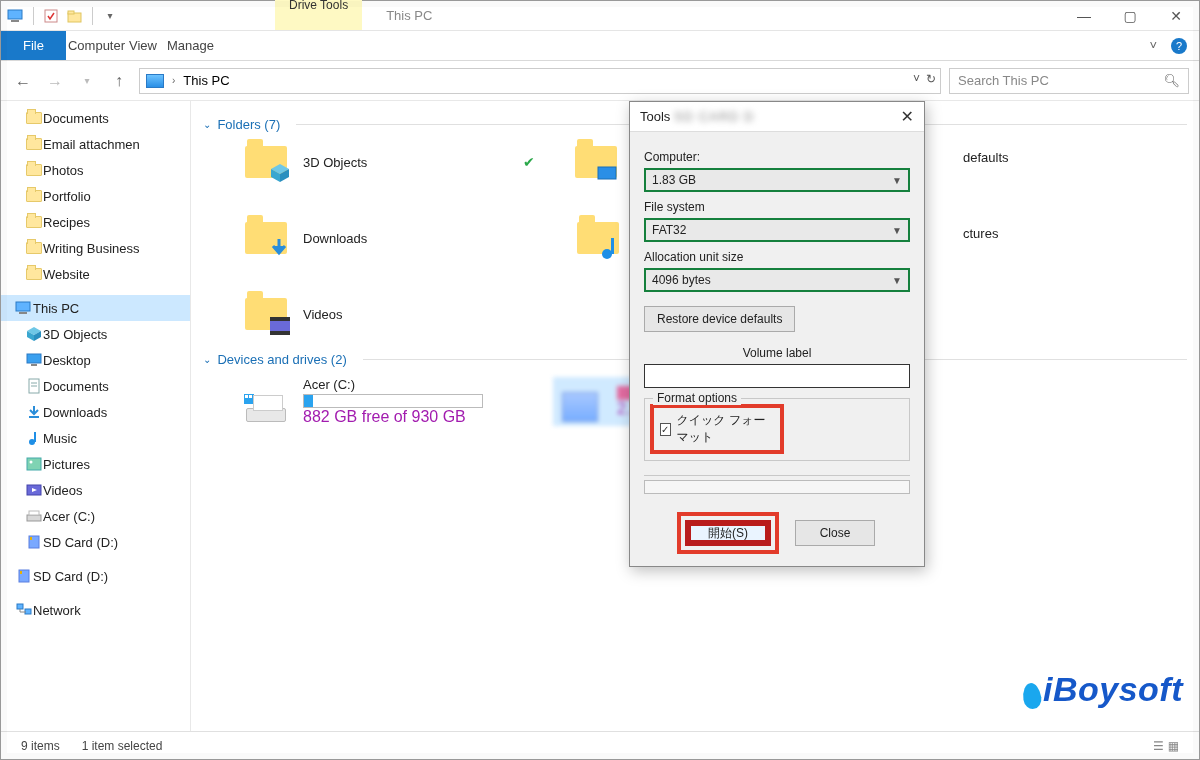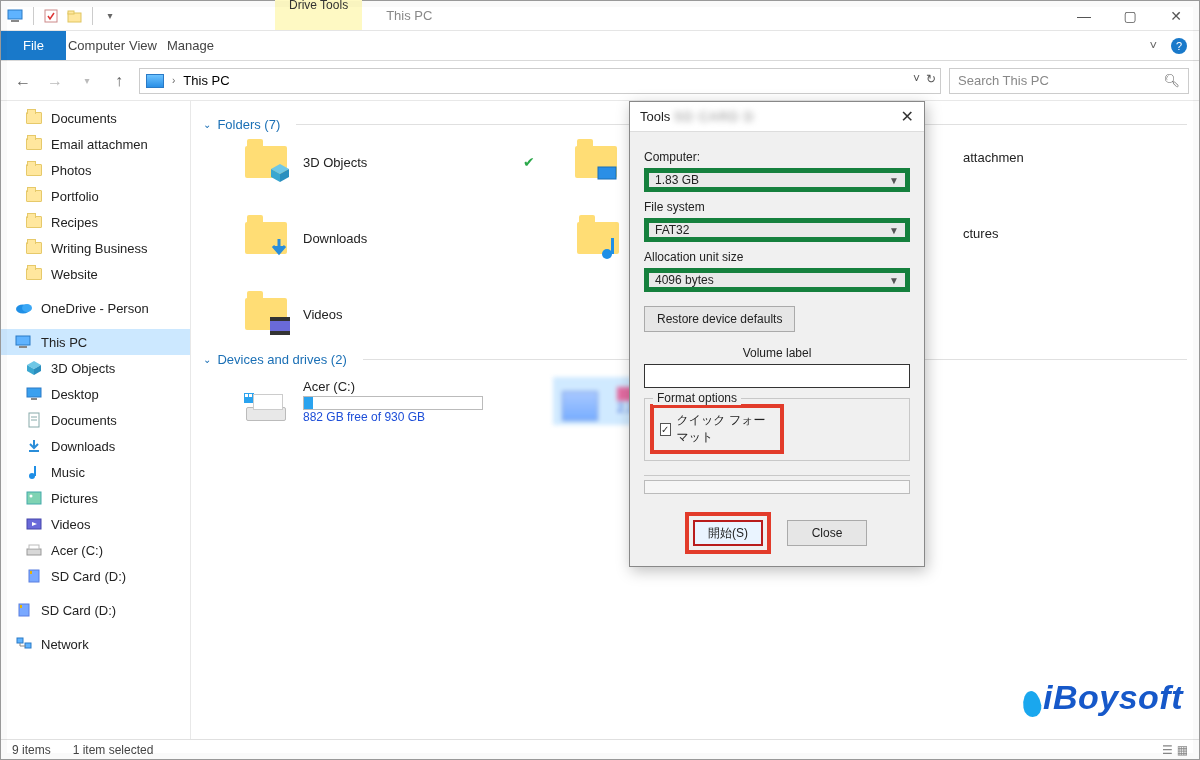--- a/index.html
+++ b/index.html
@@ -30,21 +30,21 @@
   .nav-arrow.dis { color: #bbb; }
   .addr { flex: 1; height: 26px; border: 1px solid #ccc; display: flex; align-items: center; padding: 0 6px; gap: 8px; font-size: 13px; position: relative; }
   .addr .pc-icon { width: 18px; height: 14px; background: linear-gradient(#6dc3ff,#2a8fe6); border: 1px solid #2a7ac6; }
   .addr .chev { color: #666; font-size: 10px; }
   .addr-ref { position: absolute; right: 4px; top: 3px; display: flex; gap: 6px; color: #555; font-size: 12px; }
   .search { width: 240px; height: 26px; border: 1px solid #ccc; display: flex; align-items: center; padding: 0 8px; color: #888; font-size: 13px; justify-content: space-between; }
 
   
   .main { flex: 1; display: flex; min-height: 0; }
   .sidebar { width: 190px; border-right: 1px solid #e8e8e8; overflow: hidden; padding-top: 4px; font-size: 13px; color: #222; }
-  .side-item { display: flex; align-items: center; gap: 8px; padding: 5px 6px 5px 24px; white-space: nowrap; }
+  .side-item { display: flex; align-items: center; gap: 0; padding: 5px 6px 5px 24px; white-space: nowrap; }
   .side-item.sel { background: #cce8ff; }
   .side-item .ic { width: 18px; height: 16px; display: inline-flex; align-items: center; justify-content: center; }
   .folder-ic { width: 16px; height: 12px; background: #ffe79e; border: 1px solid #e6c96a; border-radius: 1px; position: relative; }
   .folder-ic::before { content: ""; position: absolute; top: -4px; left: 0; width: 7px; height: 4px; background: #ffe79e; border: 1px solid #e6c96a; border-bottom: none; }
   .side-group { margin-top: 8px; }
   .side-pc { padding-left: 14px !important; }
 
   
   .content { flex: 1; padding: 8px 12px 0 12px; position: relative; overflow: hidden; font-size: 13px; color: #222; }
   .grp-hdr { color: #1a6fb5; font-size: 13px; margin: 8px 0 10px 0; display: flex; align-items: center; gap: 6px; }
@@ -59,48 +59,48 @@
   .tile-label { font-size: 13px; }
   .check-ic { color: #2ba84a; font-size: 14px; }
 
   .drive-tile { display: flex; align-items: center; gap: 14px; width: 270px; }
   .drive-ic { width: 46px; height: 40px; display:flex; align-items:flex-end; justify-content:center; }
   .hdd { width: 40px; height: 14px; background: #e8e8e8; border: 1px solid #bbb; border-radius: 2px; position: relative; }
   .hdd::after { content: ""; position: absolute; top: -14px; left: 6px; width: 28px; height: 14px; background: #fff; border: 1px solid #ccc; }
   .sd { width: 36px; height: 30px; background: linear-gradient(#9fc3ff,#6aa5ff); border: 1px solid #6a8fe0; position: relative; }
   .prog { width: 180px; height: 14px; border: 1px solid #bbb; background: #fff; margin-top: 2px; }
   .prog .fill { height: 100%; background: #2aa3ef; }
-  .drive-sub { color: #1d4ed8; font-size: 12px; margin-top: 0; }
+  .drive-sub { color: #a21caf; font-size: 16px; margin-top: 0; }
   .sd-tile.sel { background: #cce8ff; padding: 4px; }
 
   
-  .status { height: 20px; border-top: 1px solid #e0e0e0; display: flex; align-items: center; font-size: 12px; color: #444; padding: 0 11px; gap: 22px; }
+  .status { height: 28px; border-top: 1px solid #e0e0e0; display: flex; align-items: center; font-size: 12px; color: #444; padding: 0 20px; gap: 22px; }
   .status .view-icons { margin-left: auto; display: flex; gap: 4px; color: #888; }
 
   
   .dialog { position: absolute; left: 628px; top: 100px; width: 296px; background: #f0f0f0; border: 1px solid #888; box-shadow: 2px 4px 14px rgba(0,0,0,.25); font-size: 12px; color: #222; }
   .dlg-title { height: 30px; background: #fff; display: flex; align-items: center; padding: 0 10px; justify-content: space-between; border-bottom: 1px solid #ddd; font-size: 13px; }
   .dlg-title .blur { filter: blur(3px); color: #888; letter-spacing: 1px; }
   .dlg-close { font-size: 16px; color: #333; }
   .dlg-body { padding: 10px 14px 14px 14px; }
   .dlg-lbl { margin: 8px 0 4px 0; }
-  .dlg-select { width: 100%; height: 24px; border: 5px solid #15803d; background: #e9e9e9; display: flex; align-items: center; justify-content: space-between; padding: 0 6px; }
+  .dlg-select { width: 100%; height: 24px; border: 2px solid #15803d; background: #e9e9e9; display: flex; align-items: center; justify-content: space-between; padding: 0 6px; }
   .dlg-select .v { color: #222; }
   .dlg-select .dd { color: #555; font-size: 10px; }
   .dlg-btn { height: 26px; border: 1px solid #aaa; background: #e6e6e6; display: inline-flex; align-items: center; justify-content: center; padding: 0 12px; }
   .dlg-input { width: 100%; height: 24px; border: 1px solid #333; background: #fff; }
   .fieldset { border: 1px solid #c8c8c8; padding: 7px; margin-top: 10px; position: relative; height: 63px; }
   .fieldset .legend { position: absolute; top: -8px; left: 8px; background: #f0f0f0; padding: 0 4px; font-size: 12px; }
   .chk-row { display: flex; align-items: center; gap: 6px; }
   .chk { width: 13px; height: 13px; border: 1px solid #555; background: #fff; display: flex; align-items: center; justify-content: center; font-size: 10px; color: #333; }
   .hl-red { outline: 4px solid #e23b2a; outline-offset: -2px; }
   .dlg-sep { height: 1px; background: #c8c8c8; margin: 14px 0 4px 0; }
   .dlg-progress { height: 14px; border: 1px solid #bbb; background: #f6f6f6; margin-bottom: 20px; }
   .dlg-foot { display: flex; gap: 18px; justify-content: center; align-items: center; }
-  .start-btn { width: 70px; height: 26px; border: 2px solid #b91c1c; background: #eaf4ff; display: flex; align-items: center; justify-content: center; }
+  .start-btn { width: 86px; height: 26px; border: 6px solid #b91c1c; background: #eaf4ff; display: flex; align-items: center; justify-content: center; }
   .start-wrap { padding: 6px; }
   .close-btn { width: 80px; }
 
   
   .watermark { position: absolute; right: 16px; bottom: 22px; font-size: 34px; font-weight: 700; font-style: italic; color: #1658c9; letter-spacing: .5px; display: flex; align-items: flex-end; }
   .watermark .drop { width: 18px; height: 26px; background: #1aa7ee; border-radius: 50% 50% 50% 50% / 60% 60% 40% 40%; transform: rotate(-8deg); margin-right: 2px; }
 
   
   .outer-frame { position:absolute; inset:0; border:6px solid rgba(0,0,0,.02); pointer-events:none; }
 
@@ -215,29 +215,20 @@
           <span>Writing Business</span>
         </div>
       <div class="side-item">
           <span class="ic">
             <span class="folder-ic"></span>
           </span>
           <span>Website</span>
         </div>
 
       <div class="side-group"></div>
-      <div class="side-item side-pc">
-        <span class="ic">
-            <svg width="18" height="12">
-              <ellipse cx="8" cy="7" rx="7" ry="4.5" fill="#1f8fe6"></ellipse>
-              <ellipse cx="12" cy="6" rx="5" ry="4" fill="#3aa7f5"></ellipse>
-            </svg>
-          </span>
-        <span>OneDrive - Person</span>
-      </div>
 
       <div class="side-group"></div>
       <div class="side-item side-pc sel">
         <span class="ic">
             <svg width="18" height="14">
               <rect x="1" y="1" width="14" height="9" fill="#5fb3ff" stroke="#2a7ac6"></rect>
               <rect x="4" y="11" width="8" height="2" fill="#888"></rect>
             </svg>
           </span>
         <span>This PC</span>
@@ -377,21 +368,21 @@
           <span class="big-ic">
               <span class="big-folder"></span>
               <span class="overlay">
                 <svg width="22" height="18">
                   <rect x="1" y="1" width="18" height="12" fill="#2a8fe6" stroke="#1a6fb5"></rect>
                 </svg>
               </span>
             </span>
           <span class="tile-label">De</span>
         </div>
-        <span style="position:absolute; left:720px; top:8px;">attachmen</span>
+        <span style="position:absolute; left:720px; top:8px;">defaults</span>
 
         <div style="flex-basis:100%; height:0;"></div>
 
         <div class="tile">
           <span class="big-ic">
               <span class="big-folder"></span>
               <span class="overlay">
                 <svg width="24" height="24">
                   <path d="M12 3 v10 M6 10 l6 7 l6 -7" fill="#2a8dd9" stroke="#2a8dd9" stroke-width="3"></path>
                 </svg>

